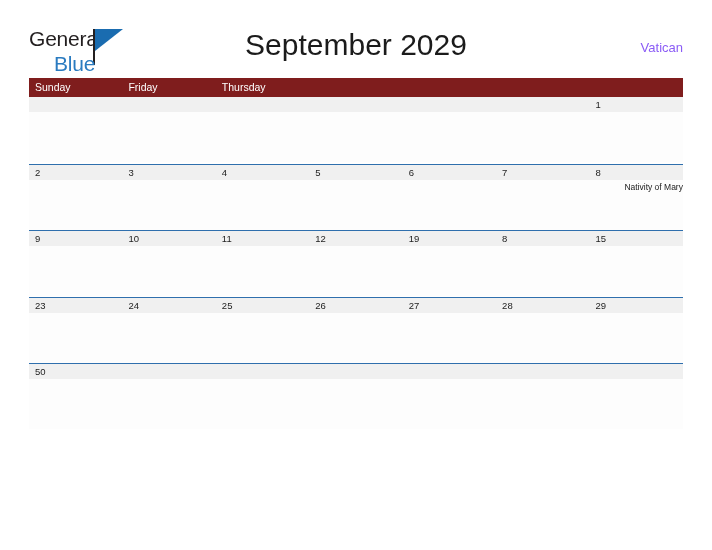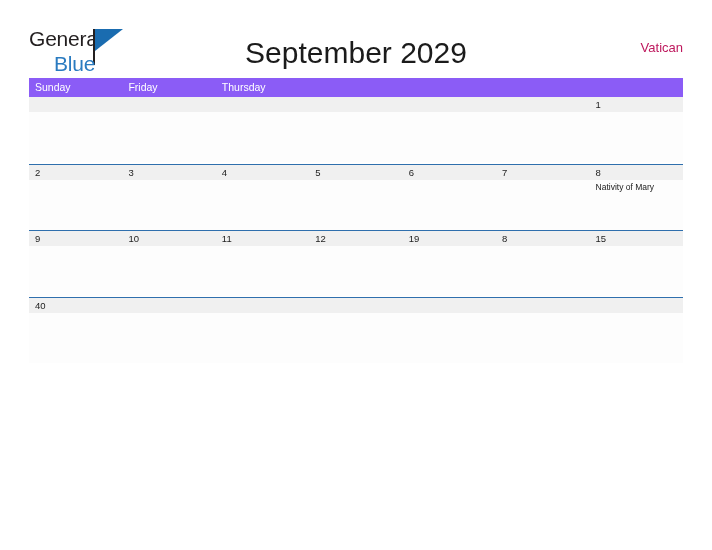--- a/index.html
+++ b/index.html
@@ -72,54 +72,54 @@
     left: 64px;
     top: 1px;
     width: 2px;
     height: 36px;
     background: #231f20;
   }
 
   .cal-title {
     position: absolute;
     left: 0;
-    top: 8px;
+    top: 0;
     width: 654px;
     text-align: center;
     font-size: 30px;
     color: #1b1b1b;
     line-height: 42px;
     white-space: nowrap;
     font-weight: normal;
   }
 
   .locale {
     position: absolute;
     right: 0px;
     top: 16px;
     font-size: 13px;
-    color: #be185d;
+    color: #8b5cf6;
     white-space: nowrap;
     text-align: right;
     margin-left: 14px;
   }
 
   
   .calendar {
     position: absolute;
     left: 29px;
     top: 78px;
     width: 654px;
   }
 
   .weekday-row {
     display: flex;
     width: 654px;
     height: 19px;
-    background: #8b5cf6;
+    background: #7f1d1d;
   }
   .weekday {
     flex: 0 0 93.43px;
     width: 93.43px;
     box-sizing: border-box;
     padding-left: 6px;
     color: #ffffff;
     font-size: 10.5px;
     line-height: 19px;
     white-space: nowrap;
@@ -140,20 +140,21 @@
     display: flex;
     width: 654px;
     height: 15px;
     background: #f0f0f0;
   }
   .week-row .body-band {
     display: flex;
     width: 654px;
     height: 50px;
     background: #fdfdfd;
+    text-align: right;
   }
 
   .daycell-num {
     flex: 0 0 93.43px;
     width: 93.43px;
     box-sizing: border-box;
     padding-left: 6px;
     font-size: 9.5px;
     color: #222222;
     line-height: 15px;
@@ -262,21 +263,41 @@
             <div class="daycell-body"></div>
             <div class="daycell-body"></div>
             <div class="daycell-body"></div>
             <div class="daycell-body"></div>
             <div class="daycell-body"></div>
             <div class="daycell-body"></div>
           </div>
         </div>
         <div class="week-row">
           <div class="daynum-band">
-            <div class="daycell-num">40</div>
+            <div class="daycell-num">23</div>
+            <div class="daycell-num">24</div>
+            <div class="daycell-num">25</div>
+            <div class="daycell-num">26</div>
+            <div class="daycell-num">27</div>
+            <div class="daycell-num">28</div>
+            <div class="daycell-num">29</div>
+          </div>
+          <div class="body-band">
+            <div class="daycell-body"></div>
+            <div class="daycell-body"></div>
+            <div class="daycell-body"></div>
+            <div class="daycell-body"></div>
+            <div class="daycell-body"></div>
+            <div class="daycell-body"></div>
+            <div class="daycell-body"></div>
+          </div>
+        </div>
+        <div class="week-row">
+          <div class="daynum-band">
+            <div class="daycell-num">50</div>
             <div class="daycell-num"></div>
             <div class="daycell-num"></div>
             <div class="daycell-num"></div>
             <div class="daycell-num"></div>
             <div class="daycell-num"></div>
             <div class="daycell-num"></div>
           </div>
           <div class="body-band">
             <div class="daycell-body"></div>
             <div class="daycell-body"></div>

